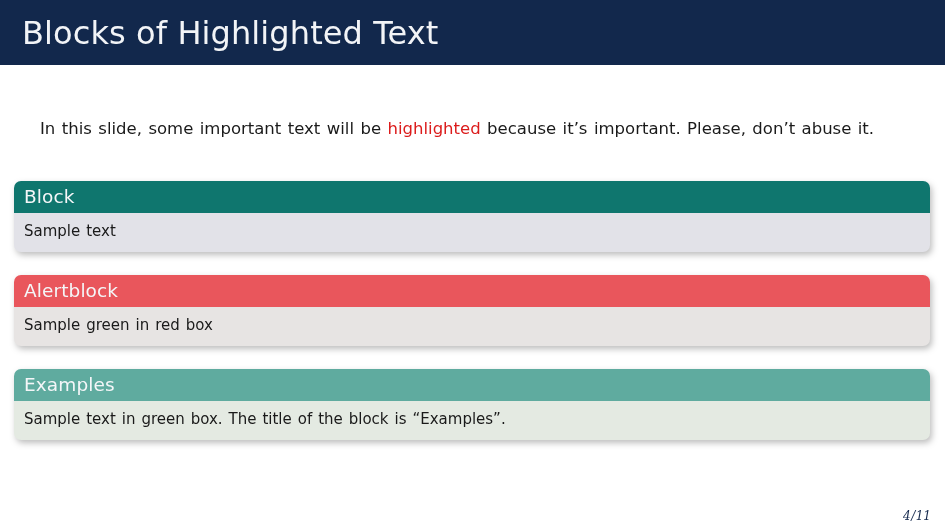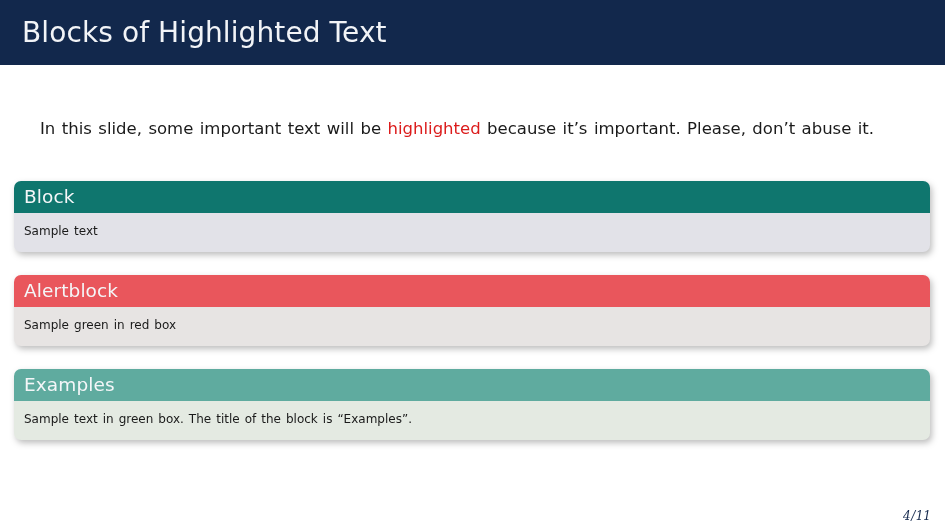--- a/index.html
+++ b/index.html
@@ -25,21 +25,21 @@
     top: 0;
     width: 945px;
     height: 65px;
     background: #12284c;
   }
   #title-text {
     position: absolute;
     left: 22px;
     top: 16px;
     font-family: "DejaVu Sans", sans-serif;
-    font-size: 28px;
+    font-size: 32px;
     line-height: 34px;
     font-weight: 400;
     letter-spacing: 0.1px;
     color: #f2f4f7;
     white-space: nowrap;
   }
 
   
   #bodytext {
     position: absolute;
@@ -70,21 +70,21 @@
     font-family: "DejaVu Sans", sans-serif;
     font-size: 18.5px;
     line-height: 25px;
     color: #f4f6f8;
     letter-spacing: 0.1px;
   }
   .block-body {
     border-radius: 0 0 7px 7px;
     padding: 5px 0 8px 10px;
     font-family: "DejaVu Sans", sans-serif;
-    font-size: 12px;
+    font-size: 15px;
     line-height: 26px;
     color: #1a1a1a;
     word-spacing: 1.2px;
   }
 
   
   #block-standard { top: 181px; }
   #block-standard .block-title { background: #0f766e; }
   #block-standard .block-body  { background: #e2e2e8; }
 

